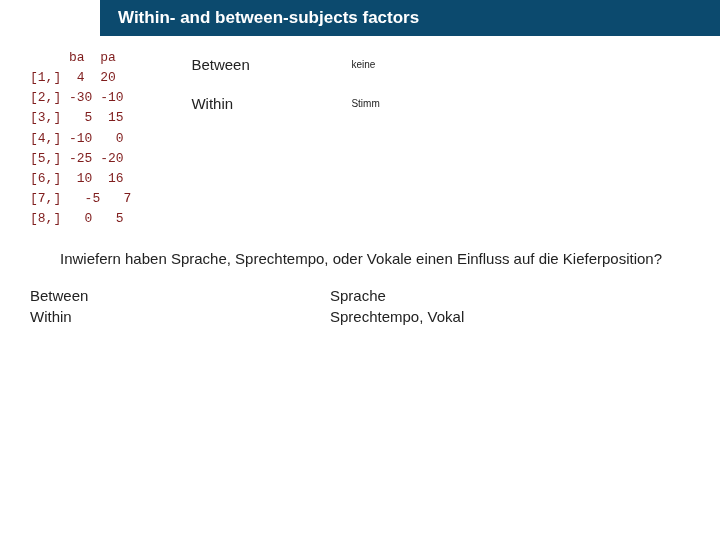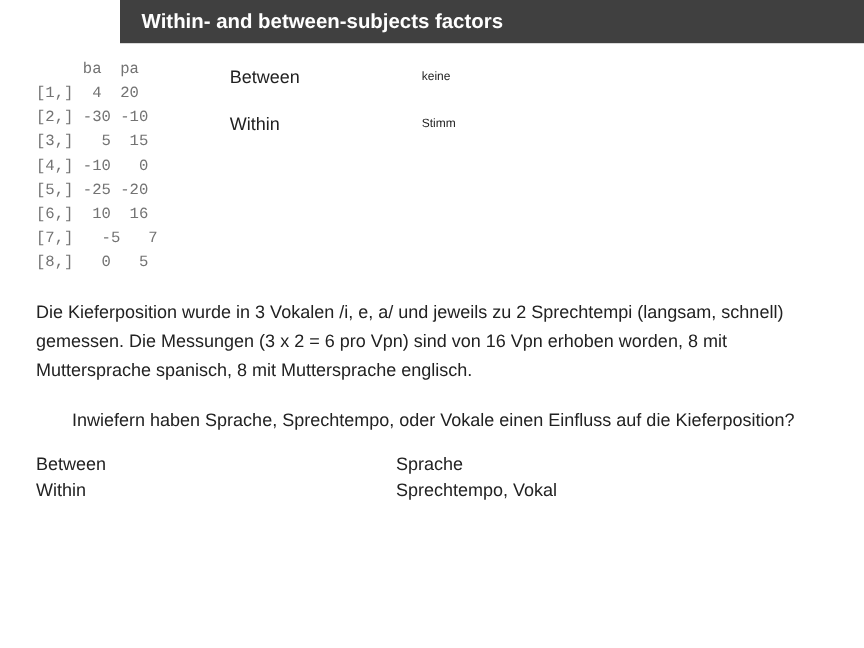--- a/index.html
+++ b/index.html
@@ -15,21 +15,21 @@
 
     .page {
       width: 720px;
       height: 540px;
       padding: 0;
       position: relative;
     }
 
     
     .title-bar {
-      background: #404040;
+      background: #0c4a6e;
       color: #ffffff;
       font-size: 17px;
       font-weight: bold;
       padding: 8px 18px;
       margin-left: 100px;
       margin-right: 0;
       display: inline-block;
       width: calc(100% - 100px);
     }
 
@@ -38,21 +38,21 @@
       display: flex;
       flex-direction: row;
       margin-top: 10px;
       padding-left: 30px;
       align-items: flex-start;
     }
 
     .code-block {
       font-family: 'Courier New', monospace;
       font-size: 13px;
-      color: #737373;
+      color: #7f1d1d;
       line-height: 1.55;
       white-space: pre;
       margin-right: 60px;
       margin-top: 2px;
     }
 
     .factors-table {
       margin-top: 10px;
       display: flex;
       flex-direction: column;
@@ -143,23 +143,20 @@
           <span class="factor-value">keine</span>
         </div>
         <div class="factor-row">
           <span class="factor-label">Within</span>
           <span class="factor-value">Stimm</span>
         </div>
       </div>
   </div>
 
   
-  <div class="description">
-    <span>Die Kieferposition wurde in 3 Vokalen /i, e, a/ und jeweils zu 2 Sprechtempi (langsam, schnell) gemessen. Die Messungen (3 x 2 = 6 pro Vpn) sind von 16 Vpn erhoben worden, 8 mit Muttersprache spanisch, 8 mit Muttersprache englisch.</span>
-  </div>
 
   
   <div class="question-block">
     <span>Inwiefern haben Sprache, Sprechtempo, oder Vokale einen Einfluss auf die Kieferposition?</span>
   </div>
 
   
   <div class="answer-table">
 
   <div class="answer-row">

